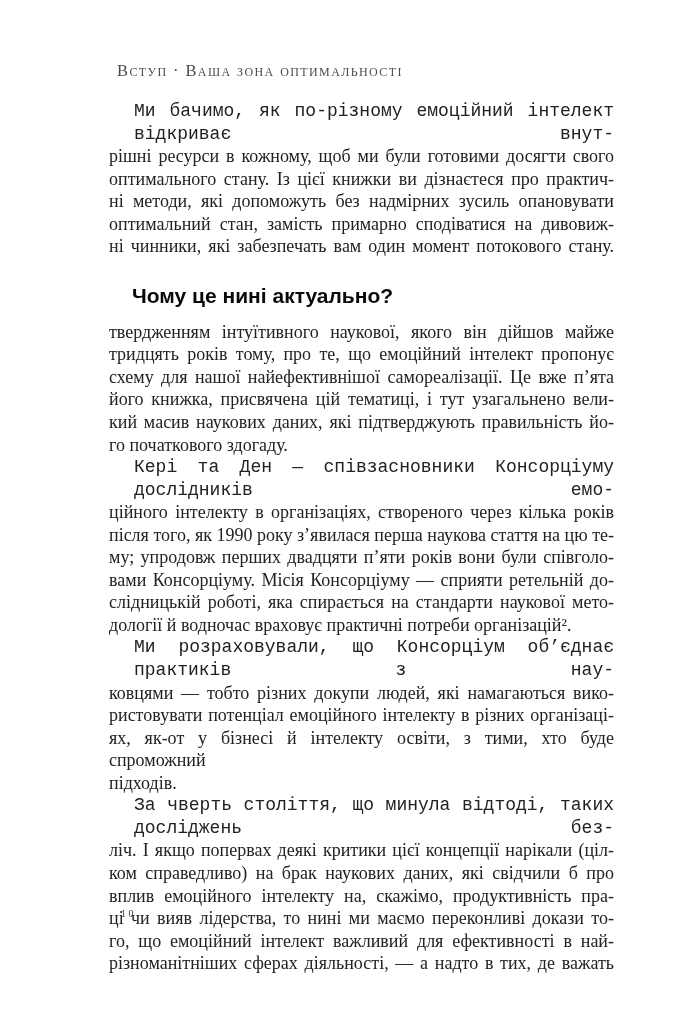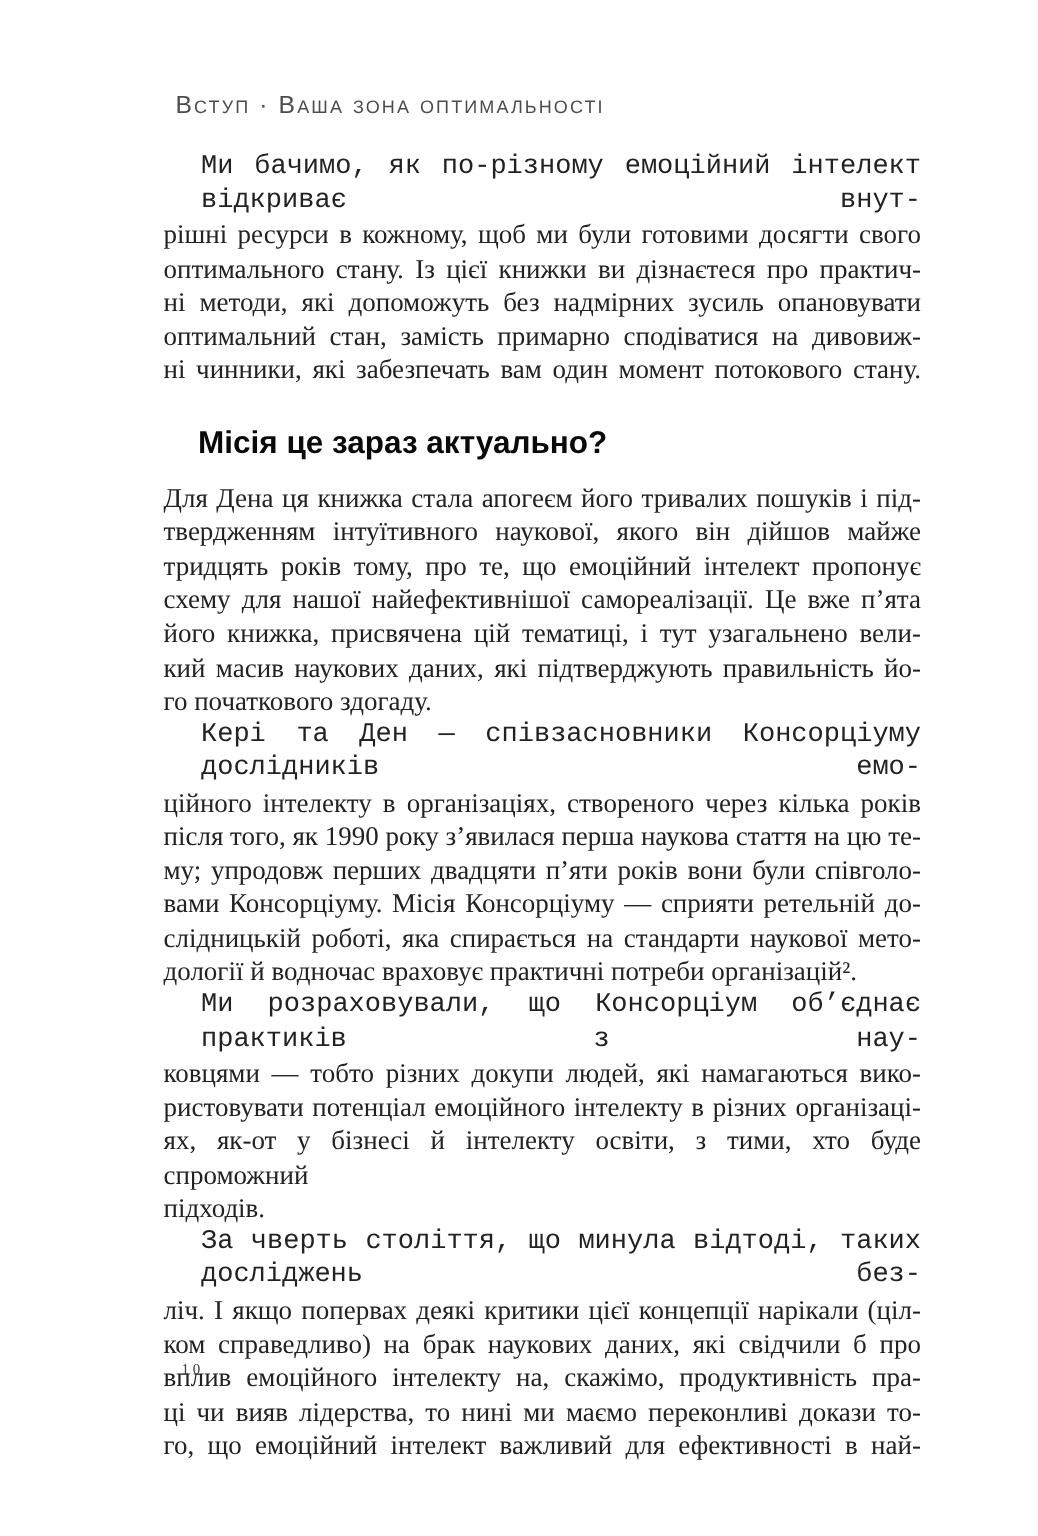--- a/index.html
+++ b/index.html
@@ -12,21 +12,21 @@
     width: 692px;
     height: 1024px;
     background: #ffffff;
     overflow: hidden;
     font-family: "Liberation Serif", "DejaVu Serif", serif;
   }
   .running-head {
     position: absolute;
     top: 61px;
     left: 117px;
-    font-family: Liberation Sans, sans-serif;
+    font-family: Liberation Serif, serif;
     font-variant: small-caps;
     font-size: 16.5px;
     letter-spacing: 1.4px;
     color: #4c4c4c;
     white-space: nowrap;
   }
   .text-column {
     position: absolute;
     top: 100px;
     left: 109px;
@@ -78,23 +78,22 @@
 
   <main class="text-column" id="text-column">
       <div class="paragraph">
         <div class="line indent">Ми бачимо, як по-різному емоційний інтелект відкриває внут-</div>
         <div class="line">рішні ресурси в кожному, щоб ми були готовими досягти свого</div>
         <div class="line">оптимального стану. Із цієї книжки ви дізнаєтеся про практич-</div>
         <div class="line">ні методи, які допоможуть без надмірних зусиль опановувати</div>
         <div class="line">оптимальний стан, замість примарно сподіватися на дивовиж-</div>
         <div class="line">ні чинники, які забезпечать вам один момент потокового стану.</div>
       </div>
-      <h2 class="section-heading">Місія це зараз актуально?</h2>
+      <h2 class="section-heading">Чому це нині актуально?</h2>
       <div class="paragraph">
-        <div class="line">Для Дена ця книжка стала апогеєм його тривалих пошуків і під-</div>
         <div class="line">твердженням інтуїтивного наукової, якого він дійшов майже</div>
         <div class="line">тридцять років тому, про те, що емоційний інтелект пропонує</div>
         <div class="line">схему для нашої найефективнішої самореалізації. Це вже п’ята</div>
         <div class="line">його книжка, присвячена цій тематиці, і тут узагальнено вели-</div>
         <div class="line">кий масив наукових даних, які підтверджують правильність йо-</div>
         <div class="line last">го початкового здогаду.</div>
       </div>
       <div class="paragraph">
         <div class="line indent">Кері та Ден — співзасновники Консорціуму дослідників емо-</div>
         <div class="line">ційного інтелекту в організаціях, створеного через кілька років</div>
@@ -111,17 +110,18 @@
         <div class="line">ях, як-от у бізнесі й інтелекту освіти, з тими, хто буде спроможний</div>
         <div class="line last">підходів.</div>
       </div>
       <div class="paragraph">
         <div class="line indent">За чверть століття, що минула відтоді, таких досліджень без-</div>
         <div class="line">ліч. І якщо попервах деякі критики цієї концепції нарікали (ціл-</div>
         <div class="line">ком справедливо) на брак наукових даних, які свідчили б про</div>
         <div class="line">вплив емоційного інтелекту на, скажімо, продуктивність пра-</div>
         <div class="line">ці чи вияв лідерства, то нині ми маємо переконливі докази то-</div>
         <div class="line">го, що емоційний інтелект важливий для ефективності в най-</div>
+        <div class="line">різноманітніших сферах діяльності, — а надто в тих, де важать</div>
       </div>
     </main>
 
   <div class="folio">10</div>
 </div>
 
 </body></html>

